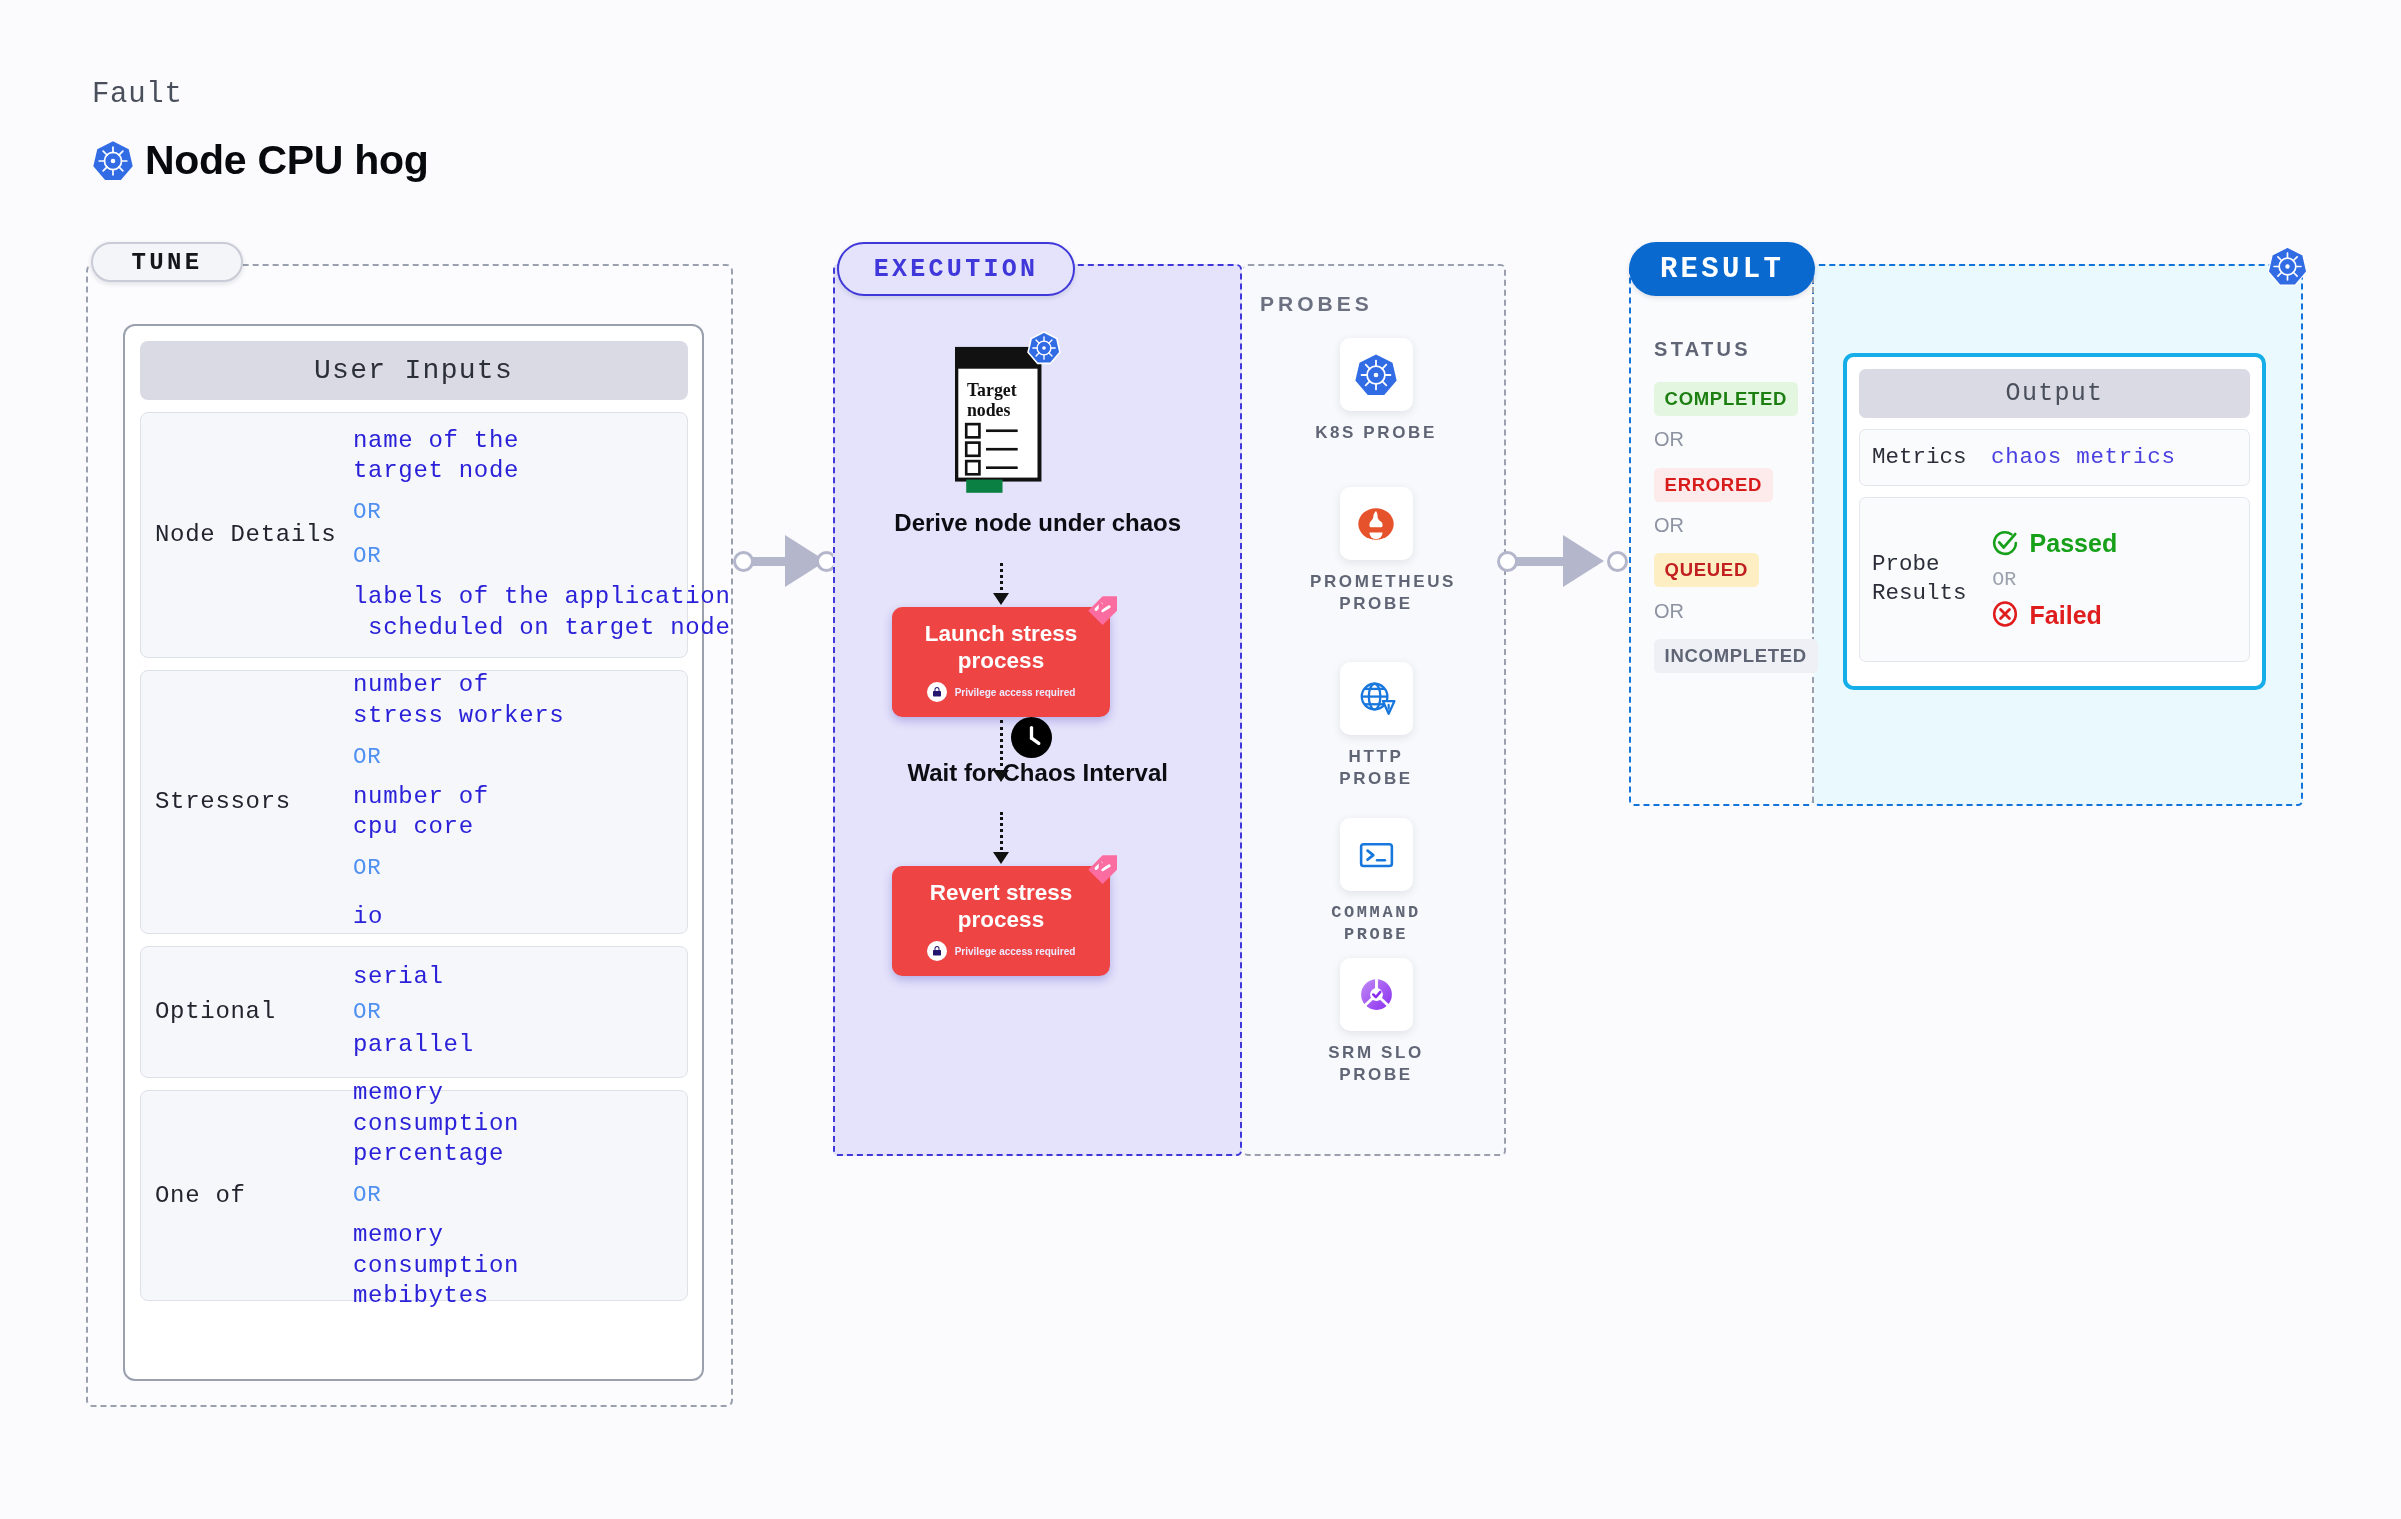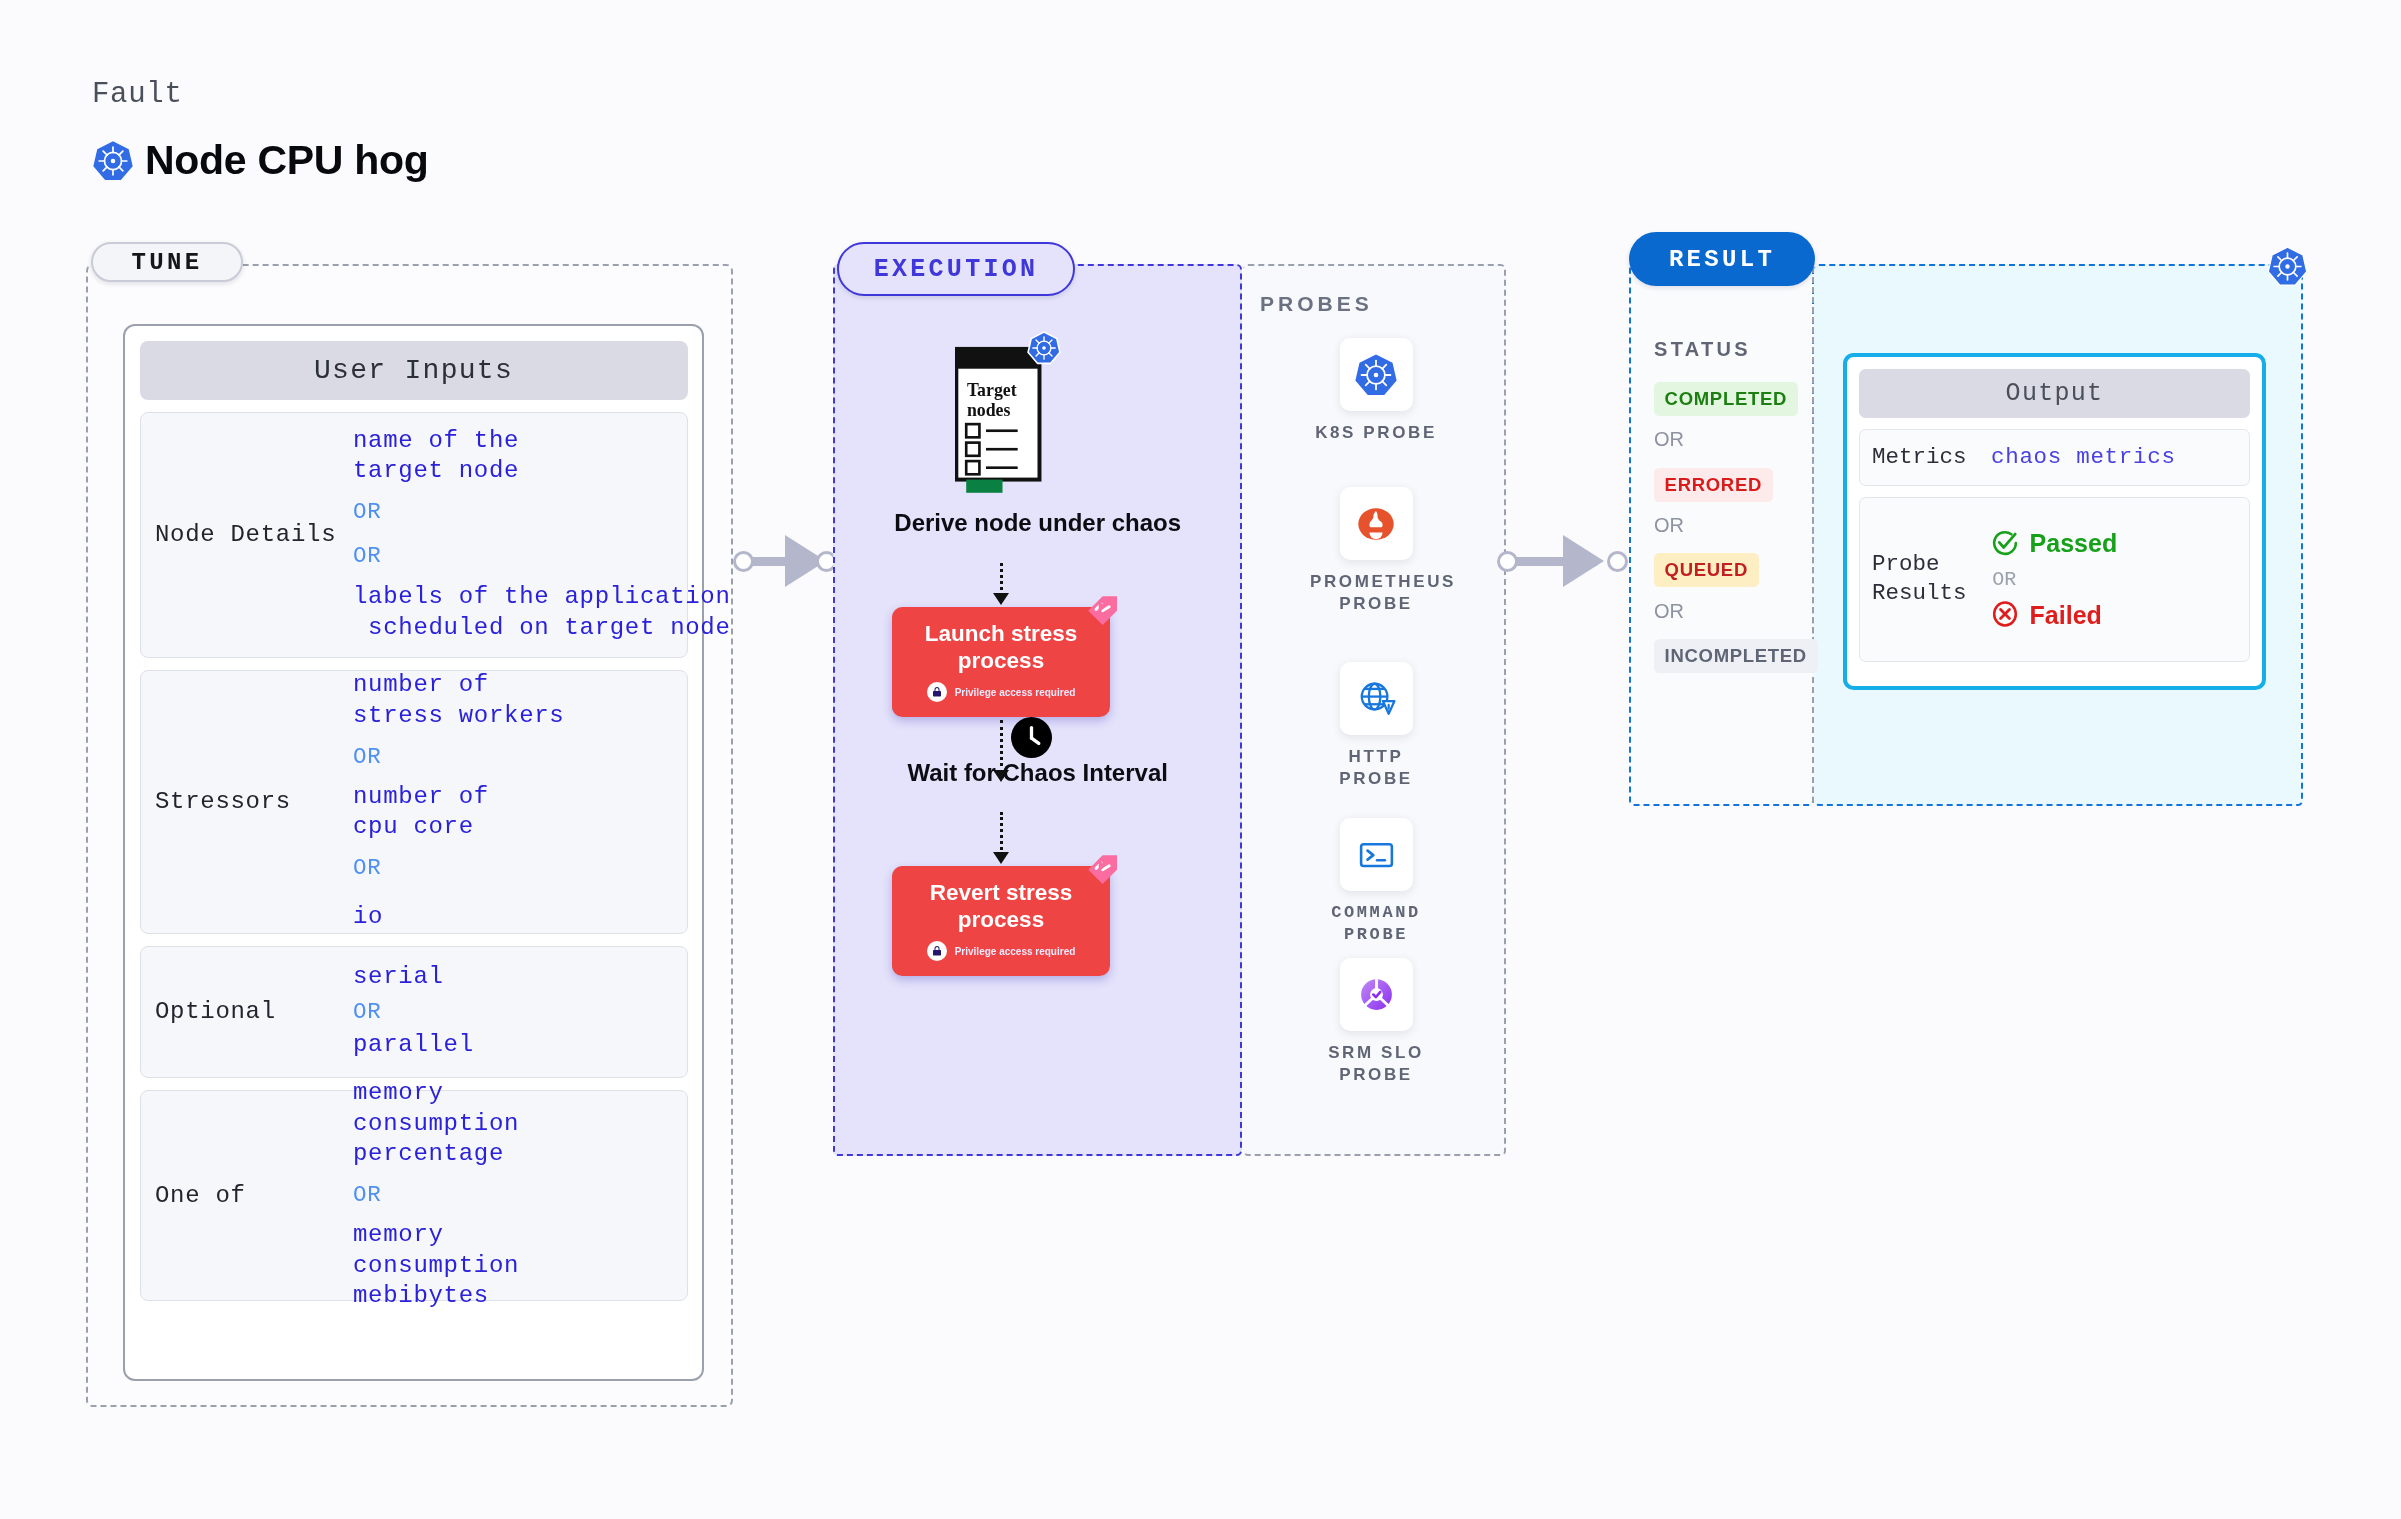--- a/index.html
+++ b/index.html
@@ -148,22 +148,22 @@
   }
   #result-output-dash {
     left:1814px; top:264px; width:489px; height:542px;
     border:2.6px dashed #1273da; border-left:none; border-radius:5.3px; background:#eaf9fe;
   }
   #result-divider {
     position:absolute; left:1812px; top:267px; width:0; height:536px;
     border-left:2px dashed #9aa0ad;
   }
   #result-pill {
-    left:1629px; top:232px; width:186px; height:54px;
-    background:#0a69cf; border:none; color:#fff; font-size:24px;
+    left:1629px; top:242px; width:186px; height:54px;
+    background:#0a69cf; border:none; color:#fff; font-size:29px;
   }
   #status-title {
     position:absolute; left:1654px; top:338px;
     font-size:20px; font-weight:bold; letter-spacing:3.3px; color:#5f6574;
   }
   .status-chip {
     position:absolute; left:1654px; border-radius:5.3px; padding:6px 10.6px;
     font-size:18.5px; font-weight:bold; letter-spacing:0.7px;
   }
   .or-small {

